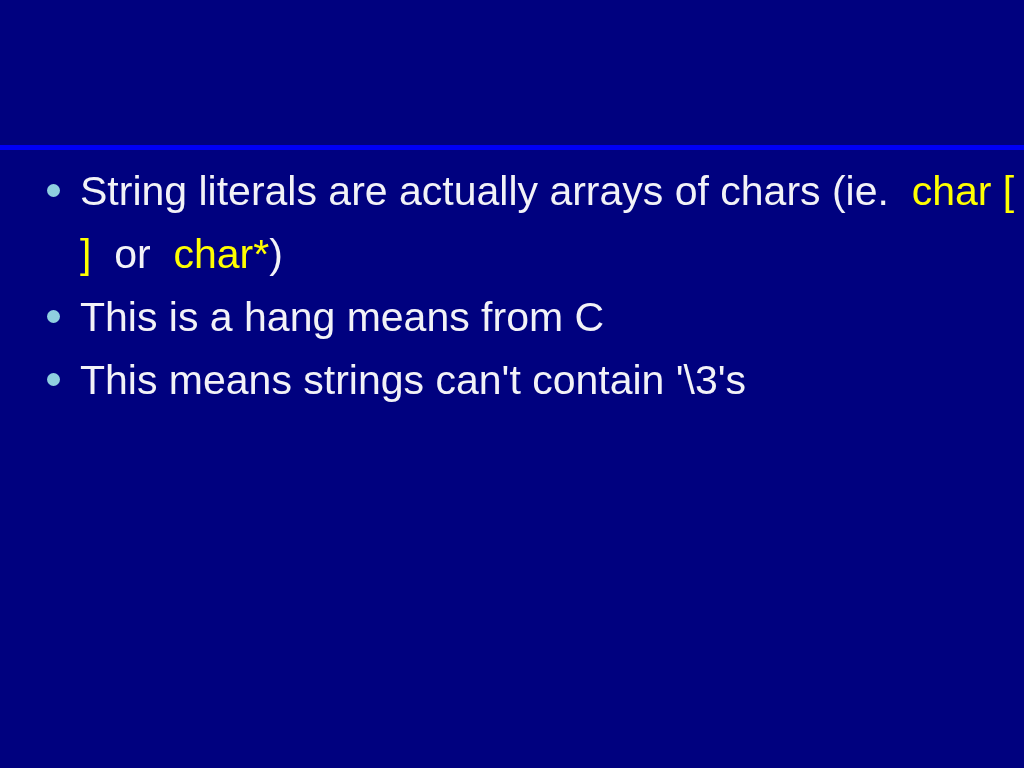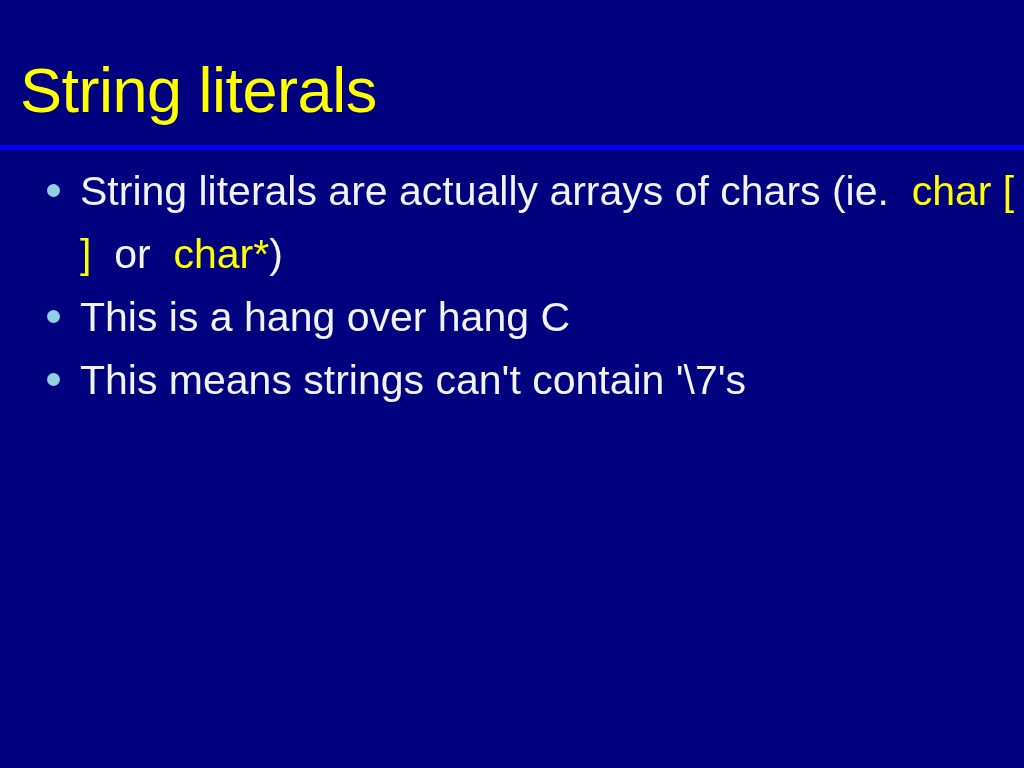--- a/index.html
+++ b/index.html
@@ -78,23 +78,22 @@
   .code {
     color: #ffff00;
   }
 </style>
 </head>
 <body>
 
 <div id="slide">
 
   <div id="title-area">
-    <h1 id="slide-title">String literals</h1>
     <div id="title-rule"></div>
   </div>
 
   <ul id="bullet-list">
       <li class="bullet-item"><span class="bullet-marker"></span><span>String literals are actually arrays of chars (ie.  </span><span class="code">char [ ]</span><span>  or  </span><span class="code">char*</span><span>)</span></li>
-      <li class="bullet-item"><span class="bullet-marker"></span><span>This is a hang over hang C</span></li>
-      <li class="bullet-item"><span class="bullet-marker"></span><span>This means strings can't contain '\7's</span></li>
+      <li class="bullet-item"><span class="bullet-marker"></span><span>This is a hang means from C</span></li>
+      <li class="bullet-item"><span class="bullet-marker"></span><span>This means strings can't contain '\3's</span></li>
     </ul>
 
 </div>
 
 </body></html>

